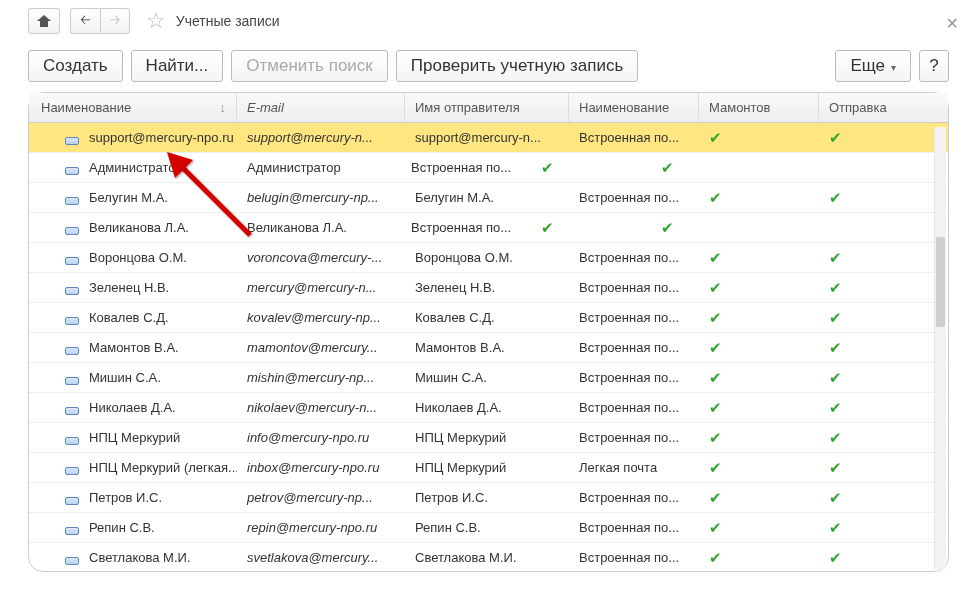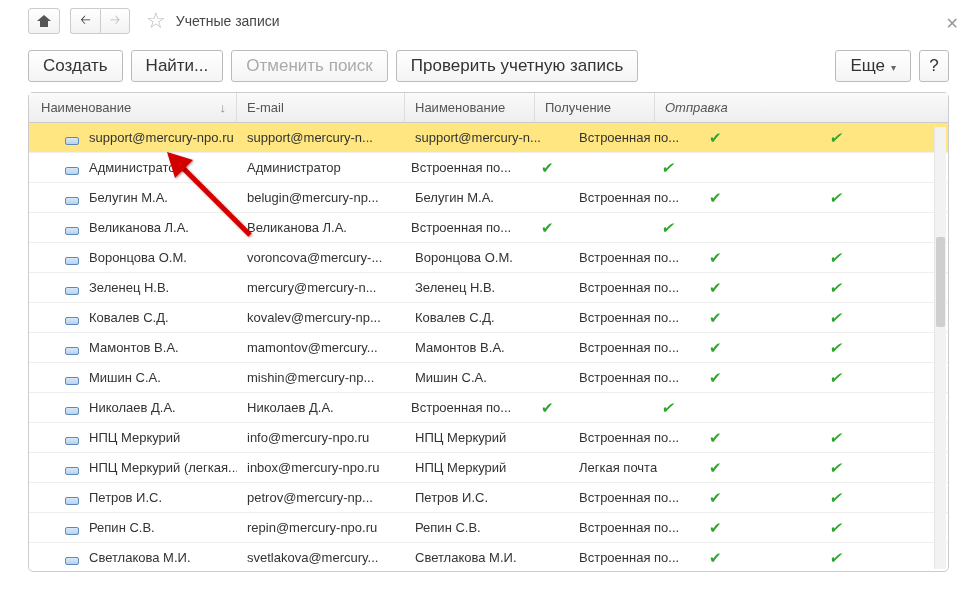--- a/index.html
+++ b/index.html
@@ -48,30 +48,30 @@
     font-size: 17px;
     cursor: pointer;
     margin-right: 8px;
     color: #333;
   }
   .btn.disabled { color: #aaa; cursor: default; text-align: center; }
   .toolbar .spacer { flex: 1; }
   .btn.dd::after { content: "▾"; margin-left: 6px; font-size: 10px; color: #666; }
   .help-btn { width: 30px; padding: 5px 0; text-align: center; margin-right: 0; }
 
-  .grid-wrap { margin: 0 28px; border: 1px solid #ccc; border-radius: 5px; height: 480px; display: flex; flex-direction: column; position: relative; }
+  .grid-wrap { margin: 0 28px; border: 1px solid #ccc; border-radius: 15px; height: 480px; display: flex; flex-direction: column; position: relative; }
   .grid-head { display: flex; background: linear-gradient(#fafafa,#eee); border-bottom: 1px solid #ccc; }
   .gh-cell { padding: 7px 10px; border-right: 1px solid #ddd; color: #555; position: relative; cursor: pointer; }
   .gh-cell:last-child { border-right: none; }
   .col-name  { width: 208px; padding-left: 12px; }
-  .col-email { width: 168px; }
+  .col-email { width: 168px; font-style: italic; }
   .col-sender{ width: 164px; }
   .col-used  { width: 130px; }
   .col-recv  { width: 120px; }
-  .col-send  { width: 110px; font-style: italic; }
+  .col-send  { width: 110px; }
   .sort-ind { position: absolute; right: 10px; color: #888; }
 
   .grid-body { overflow-y: auto; flex: 1; }
   .row { display: flex; border-bottom: 1px solid #eee; height: 30px; align-items: center; cursor: pointer; }
   .row.selected { background: #ffe681; }
   .cell { padding: 0 10px; white-space: nowrap; overflow: hidden; text-overflow: ellipsis; }
   .cell.col-name { display: flex; align-items: flex-end; padding-left: 36px; }
   .row-icon { width: 14px; height: 8px; border: 1px solid #5b8bbd; border-radius: 2px; background: linear-gradient(#dbe8f7,#b9d2ee); margin-right: 10px; flex-shrink: 0; }
   .check { color: #2fa52f; font-size: 15px; }
 
@@ -115,22 +115,23 @@
   <button class="btn help-btn">?</button>
 </div>
 
 <div class="grid-wrap">
   <div class="grid-head">
     <div class="gh-cell col-name">
       <span>Наименование</span>
       <span class="sort-ind">↓</span>
     </div>
     <div class="gh-cell col-email">E-mail</div>
+    <div class="gh-cell col-sender">Имя отправителя</div>
     <div class="gh-cell col-used">Наименование</div>
-    <div class="gh-cell col-recv">Получение</div>
+    <div class="gh-cell col-recv">Мамонтов</div>
     <div class="gh-cell col-send">Отправка</div>
   </div>
   <div class="grid-body" id="grid-body">
       <div class="row selected">
         <div class="cell col-name">
           <span class="row-icon"></span>
           <span>support@mercury-npo.ru</span>
         </div>
         <div class="cell col-email">support@mercury-n...</div>
         <div class="cell col-sender">support@mercury-n...</div>
@@ -222,20 +223,21 @@
         <div class="cell col-sender">Мишин С.А.</div>
         <div class="cell col-used">Встроенная по...</div>
         <div class="cell col-recv"><span class="check">✔</span></div>
         <div class="cell col-send"><span class="check">✔</span></div>
       </div>
       <div class="row">
         <div class="cell col-name">
           <span class="row-icon"></span>
           <span>Николаев Д.А.</span>
         </div>
+        <div class="cell col-email">nikolaev@mercury-n...</div>
         <div class="cell col-sender">Николаев Д.А.</div>
         <div class="cell col-used">Встроенная по...</div>
         <div class="cell col-recv"><span class="check">✔</span></div>
         <div class="cell col-send"><span class="check">✔</span></div>
       </div>
       <div class="row">
         <div class="cell col-name">
           <span class="row-icon"></span>
           <span>НПЦ Меркурий</span>
         </div>

